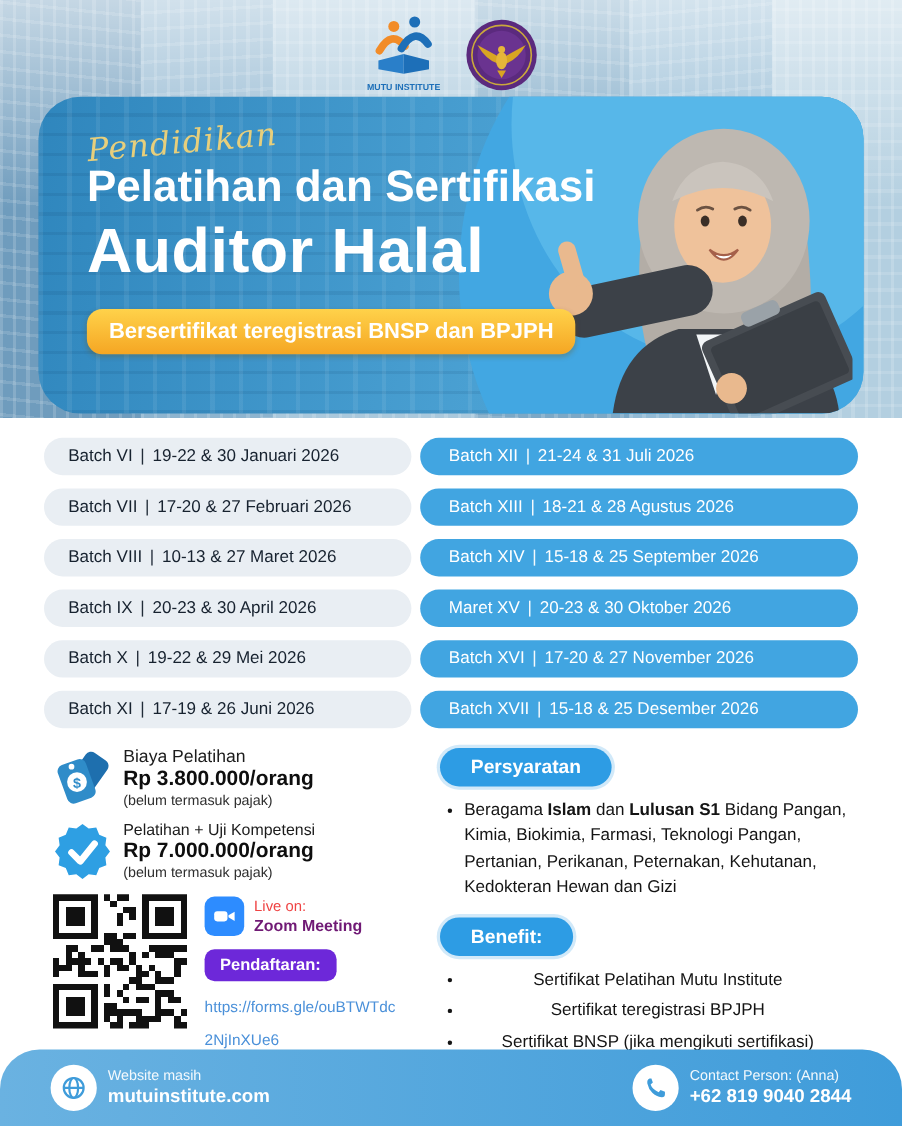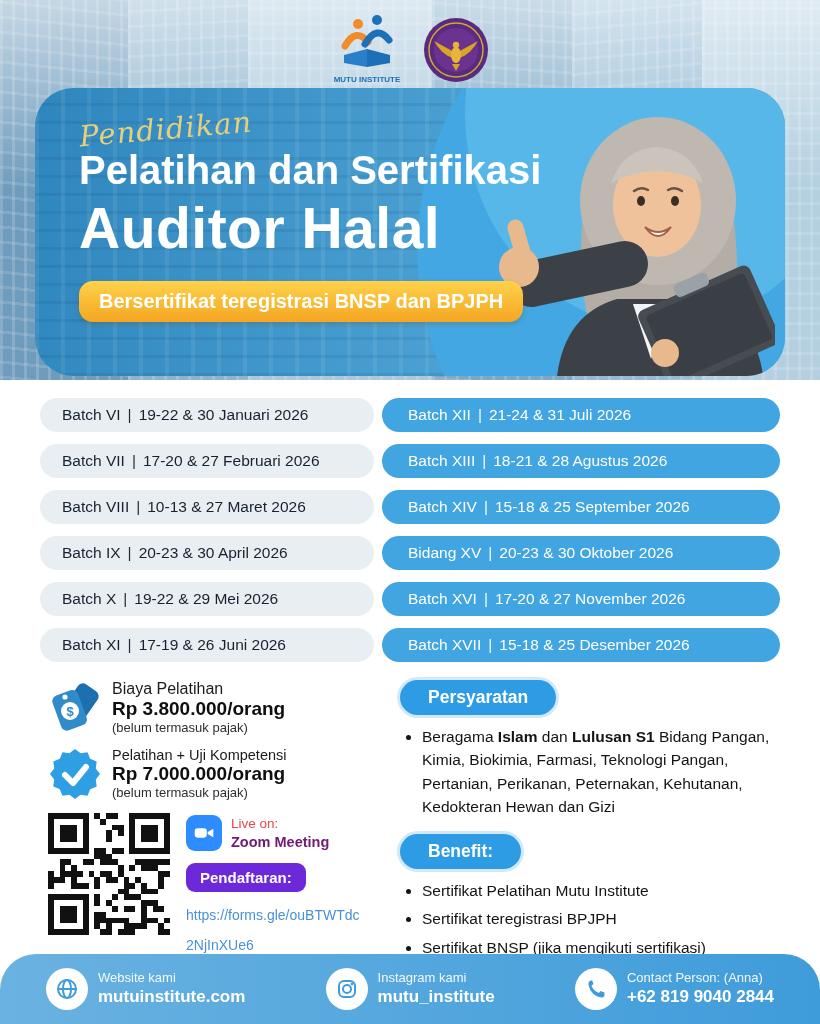--- a/index.html
+++ b/index.html
@@ -71,21 +71,21 @@
     align-items:center;justify-content:center;margin-right:9px;flex:0 0 36px;}
   .live-label{font-size:13.5px;color:#ef4444;line-height:1.3;}
   .live-platform{font-size:14.5px;font-weight:bold;color:#701a75;line-height:1.3;}
   .reg-btn{display:inline-block;margin-top:12px;padding:6px 14px;border-radius:9px;background:#6d28d9;
     color:#fff;font-weight:bold;font-size:15px;border:none;cursor:pointer;font-family:inherit;}
   .reg-link{margin-top:9px;font-size:14px;color:#4a90d9;line-height:2.1;}
 
   .sec-pill{display:inline-block;padding:7px 28px;border-radius:19px;background:#2d9ce4;color:#fff;
     font-weight:bold;font-size:17.5px;box-shadow:0 0 0 3px rgba(45,156,228,.22);}
   .req-list,.ben-list{margin:10px 0 0 0;padding-left:22px;font-size:15.5px;color:#141414;line-height:1.5;}
-  .ben-list li{margin-bottom:5px;}
+  .ben-list li{margin-bottom:5px;text-align:center;}
   .ben-wrap{margin-top:16px;}
 
   
   .footer{position:absolute;left:0;right:0;bottom:0;height:70px;border-radius:36px 36px 0 0;
     background:linear-gradient(90deg,#6ab2e1,#3f9cda);display:flex;align-items:center;
     padding:0 46px;box-sizing:border-box;justify-content:space-between;z-index:7;}
   .f-item{display:flex;align-items:center;}
   .f-icon{width:42px;height:42px;border-radius:50%;background:#fff;display:flex;align-items:center;
     justify-content:center;margin-right:10px;flex:0 0 42px;}
   .f-label{font-size:13px;color:rgba(255,255,255,.93);line-height:1.3;}
@@ -194,21 +194,21 @@
         <b>Batch XIV</b>
         <span class="sep">|</span>
         <span>15-18 &amp; 25 September 2026</span>
       </div>
     <div class="pill lft">
         <b>Batch IX</b>
         <span class="sep">|</span>
         <span>20-23 &amp; 30 April 2026</span>
       </div>
     <div class="pill rgt">
-        <b>Bidang XV</b>
+        <b>Maret XV</b>
         <span class="sep">|</span>
         <span>20-23 &amp; 30 Oktober 2026</span>
       </div>
     <div class="pill lft">
         <b>Batch X</b>
         <span class="sep">|</span>
         <span>19-22 &amp; 29 Mei 2026</span>
       </div>
     <div class="pill rgt">
         <b>Batch XVI</b>
@@ -430,35 +430,22 @@
   <div class="footer">
     <div class="f-item">
       <span class="f-icon">
         <svg width="24" height="24" viewBox="0 0 24 24">
           <circle cx="12" cy="12" r="9" fill="none" stroke="#3f9cda" stroke-width="2"></circle>
           <ellipse cx="12" cy="12" rx="4" ry="9" fill="none" stroke="#3f9cda" stroke-width="2"></ellipse>
           <line x1="3" y1="12" x2="21" y2="12" stroke="#3f9cda" stroke-width="2"></line>
         </svg>
       </span>
       <div>
-        <div class="f-label">Website kami</div>
+        <div class="f-label">Website masih</div>
         <div class="f-value">mutuinstitute.com</div>
-      </div>
-    </div>
-    <div class="f-item">
-      <span class="f-icon">
-        <svg width="24" height="24" viewBox="0 0 24 24">
-          <rect x="4" y="4" width="16" height="16" rx="5" fill="none" stroke="#3f9cda" stroke-width="2"></rect>
-          <circle cx="12" cy="12" r="4" fill="none" stroke="#3f9cda" stroke-width="2"></circle>
-          <circle cx="17" cy="7" r="1.4" fill="#3f9cda"></circle>
-        </svg>
-      </span>
-      <div>
-        <div class="f-label">Instagram kami</div>
-        <div class="f-value">mutu_institute</div>
       </div>
     </div>
     <div class="f-item">
       <span class="f-icon">
         <svg width="24" height="24" viewBox="0 0 24 24">
           <path d="M6.5 3.5 Q4 4.5 4.5 8 Q5.5 13 9 16.5 Q12.5 20 17.5 20.5 Q20.5 20.7 20.5 17.5 L20.5 15.5 L16.5 14 L14.8 16 Q11.8 14.6 10 12.8 Q8.2 11 7.5 8.8 L9.5 7 L8.2 3.5 Z" fill="#3f9cda"></path>
         </svg>
       </span>
       <div>
         <div class="f-label">Contact Person: (Anna)</div>

